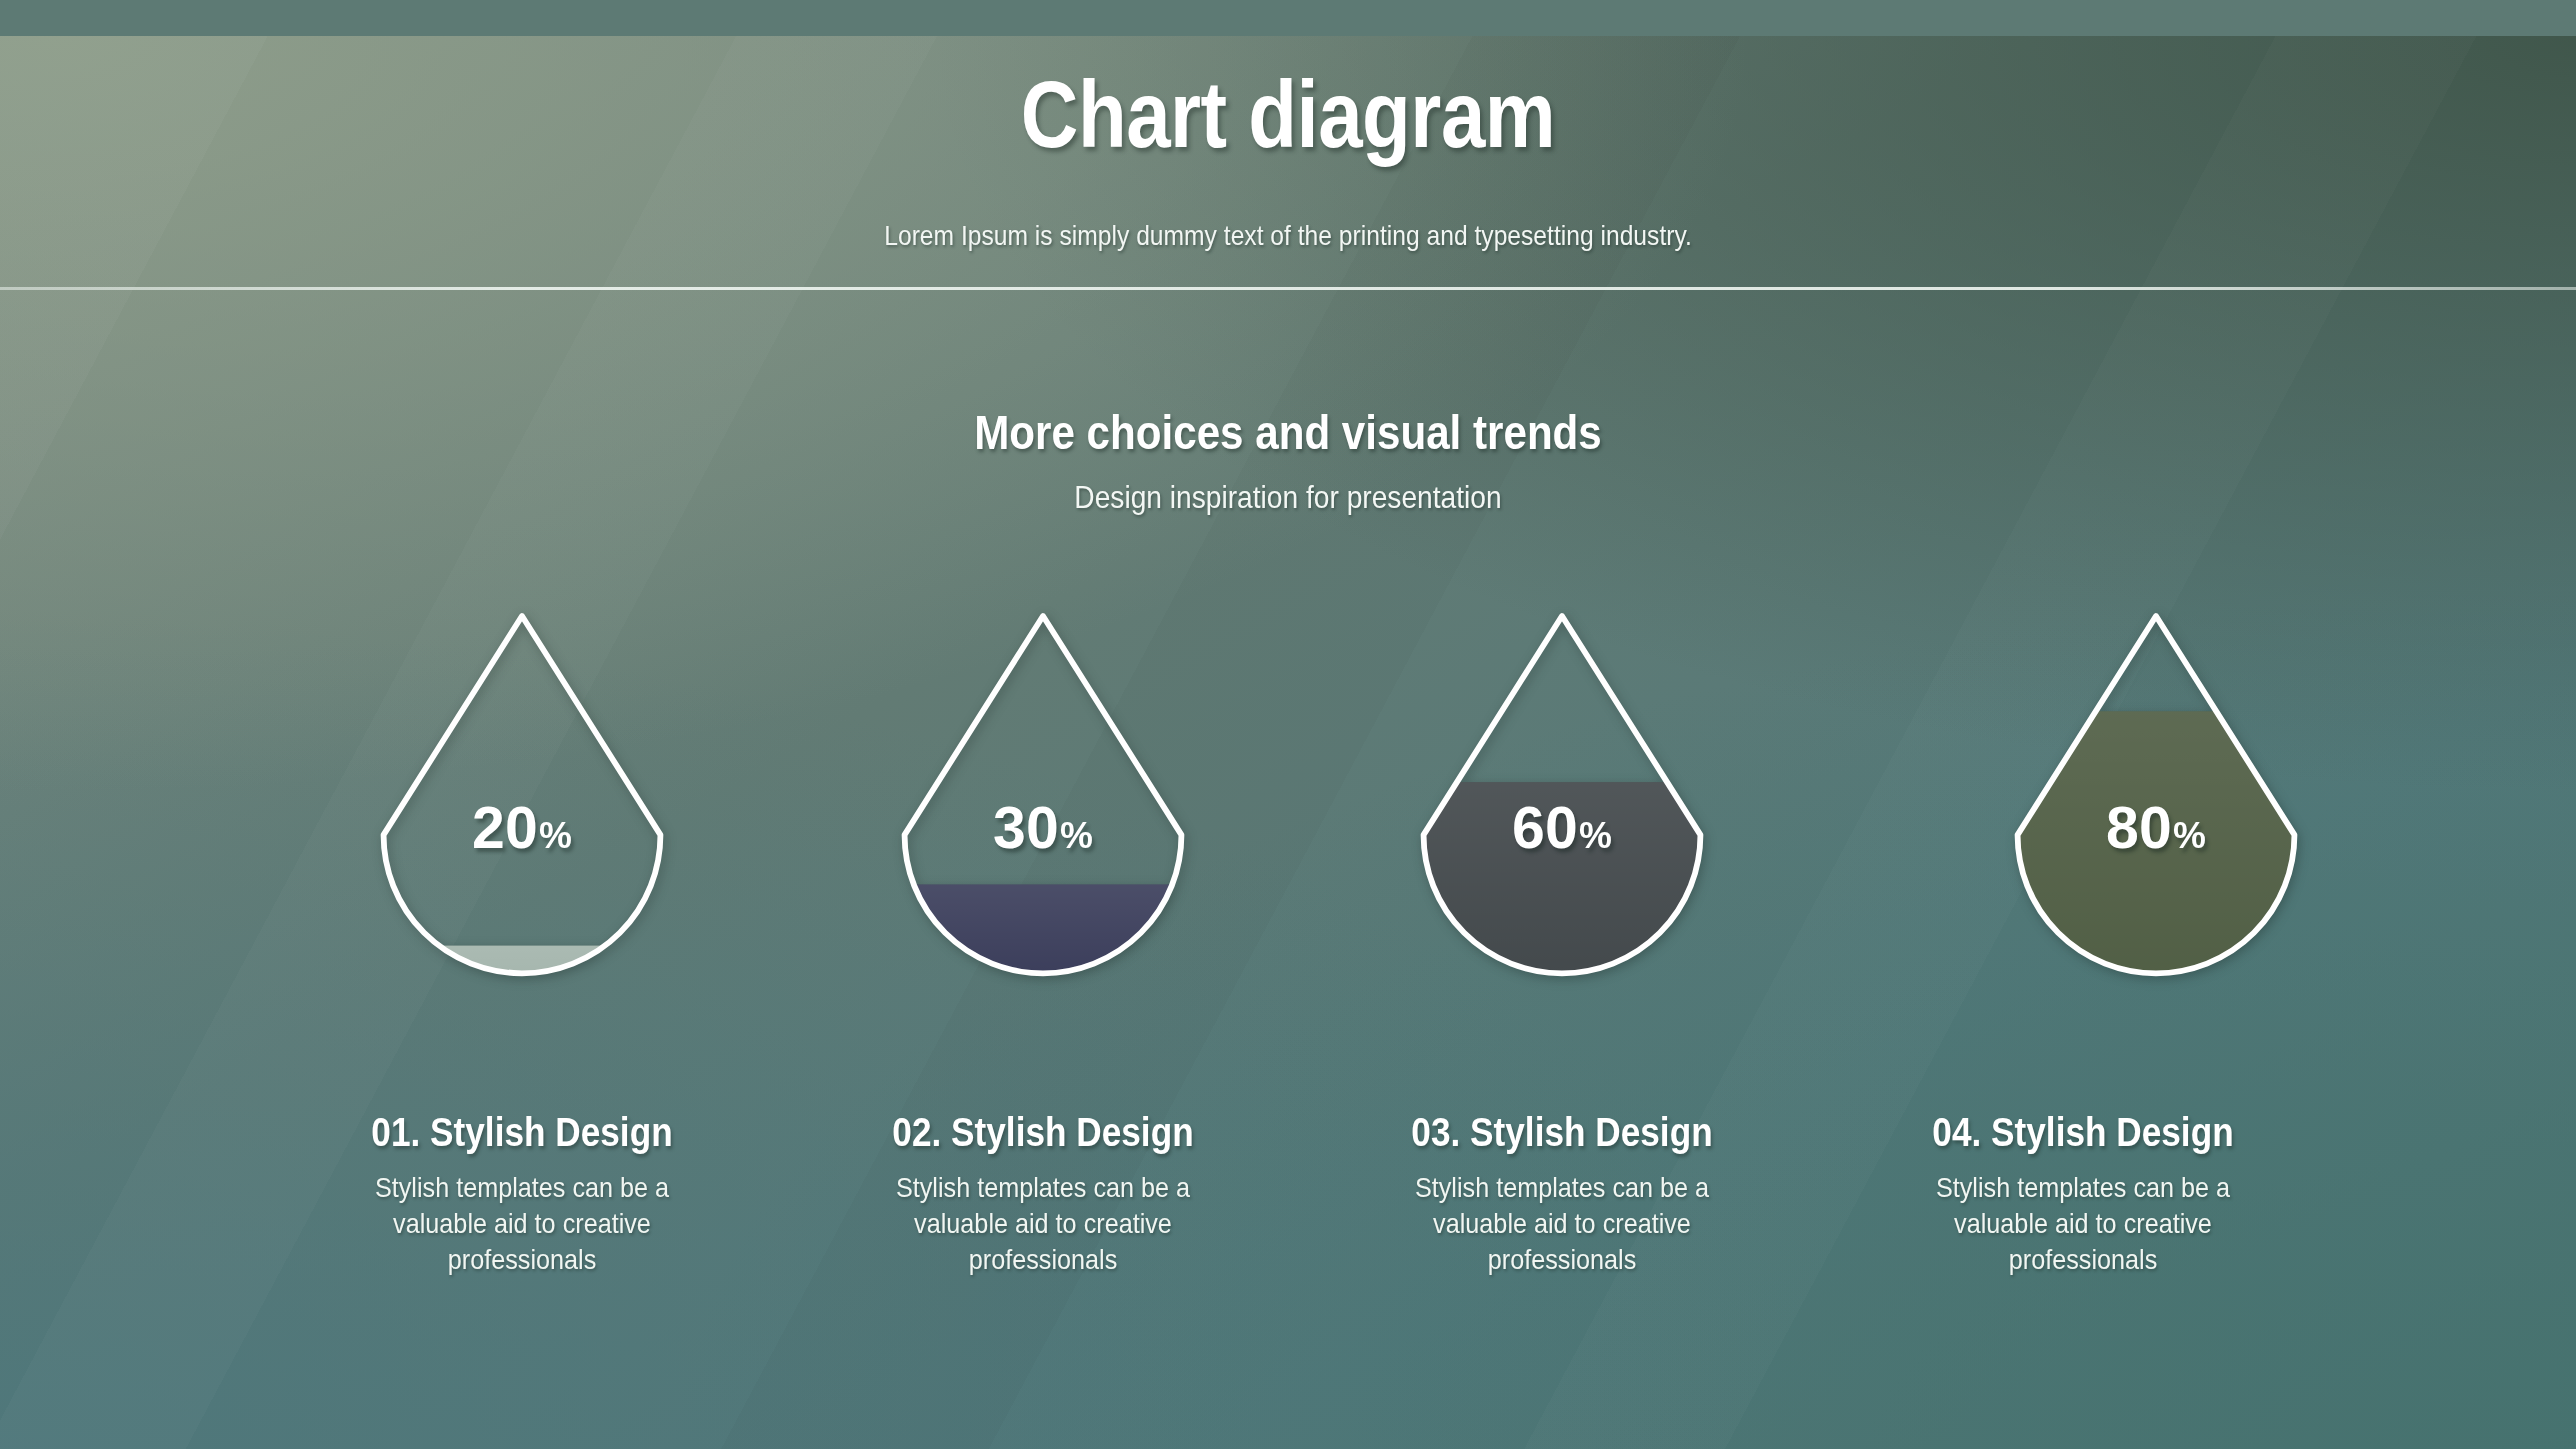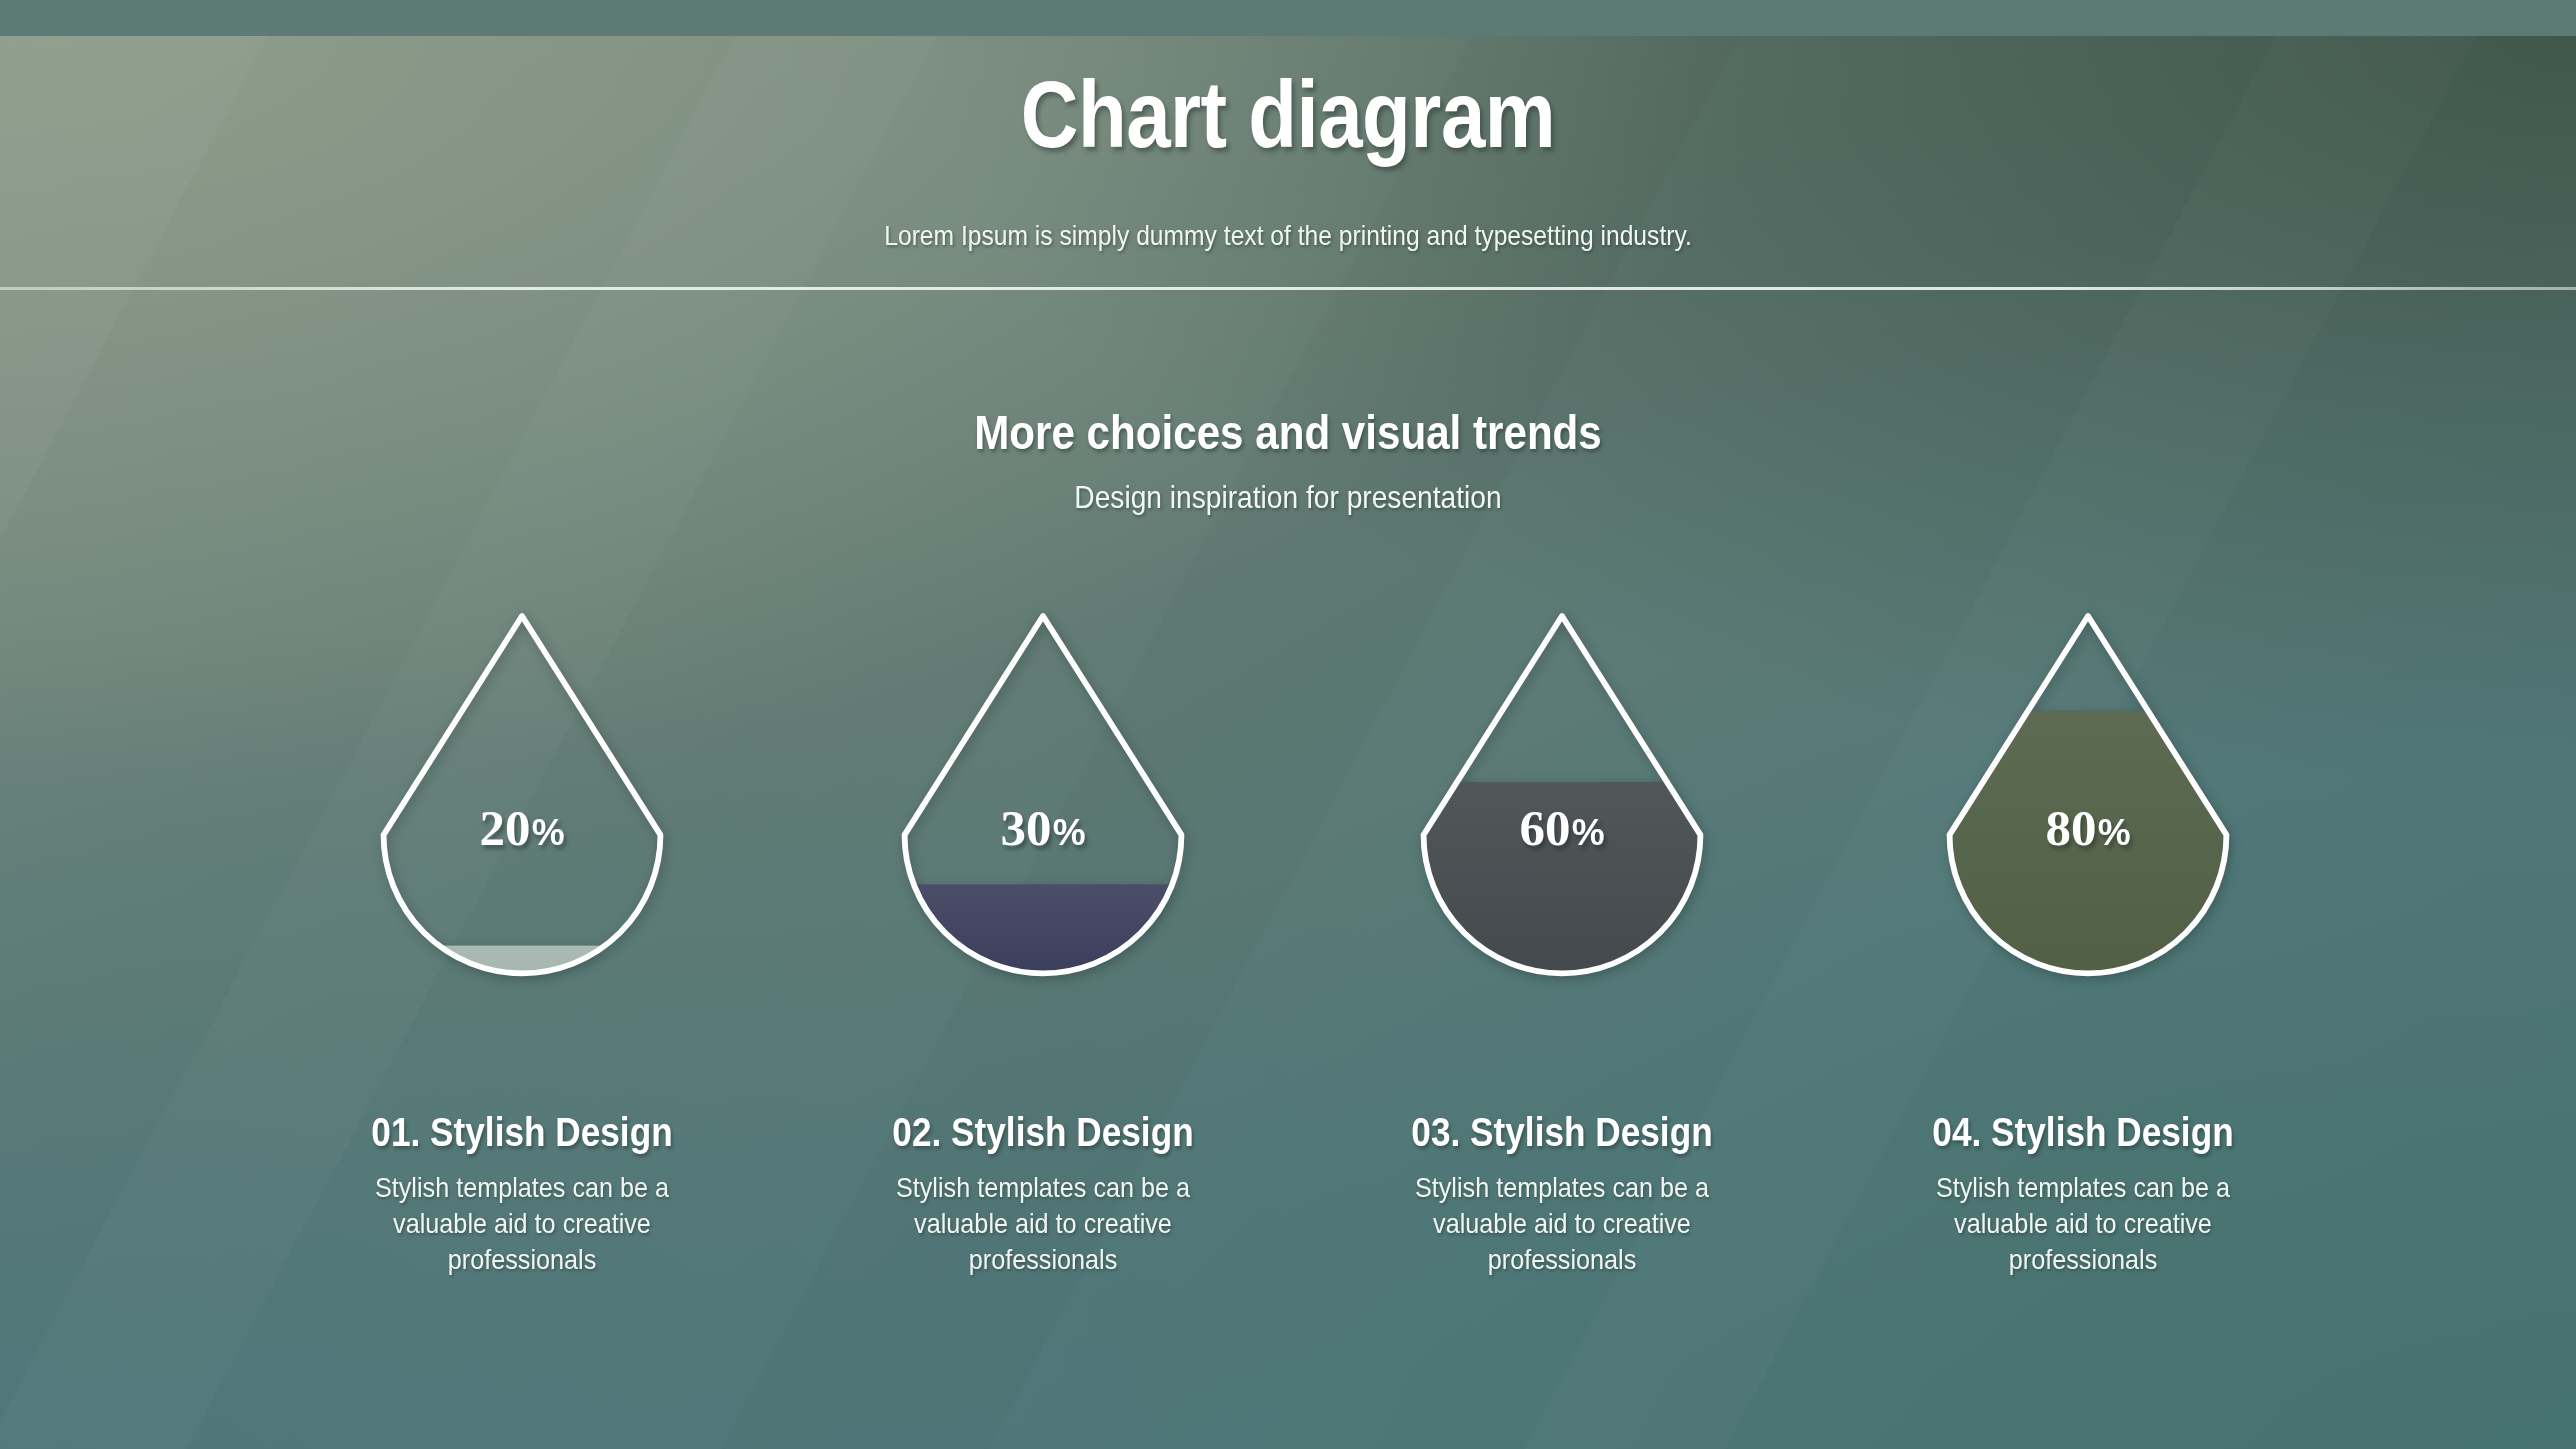--- a/index.html
+++ b/index.html
@@ -76,22 +76,22 @@
     position:absolute;left:0;top:0;width:528px;height:438px;
     display:flex;align-items:center;justify-content:center;
     pointer-events:none;
   }
   .pct-inner{
     display:flex;align-items:baseline;
     transform:translateY(6.4px);
     text-shadow:2.6px 3.2px 3.9px rgba(18,32,27,0.40);
   }
   .pct-num{
-    font-size:51px;font-weight:700;color:#ffffff;line-height:1;
-    font-family:Liberation Serif, serif;
+    font-size:59px;font-weight:700;color:#ffffff;line-height:1;
+    font-family:Liberation Sans, sans-serif;
     letter-spacing:0px;
   }
   .pct-sym{
     font-size:37px;font-weight:700;color:#ffffff;line-height:1;
     font-family:"Liberation Sans Narrow","Liberation Sans",sans-serif;
     margin-left:1.3px;
   }
 
   
   .cap{position:absolute;top:1075px;width:528px;text-align:center;}
@@ -200,21 +200,21 @@
       </svg>
       <div class="pct">
         <div class="pct-inner">
           <span class="pct-num">60</span>
             <span class="pct-sym">%</span>
         </div>
       </div>
     </div>
   </div>
 
-  <div class="col" style="left:1824px">
+  <div class="col" style="left:1892px">
     <div class="drop-wrap">
       <svg class="drop-svg" viewBox="0 0 820 680">
         <defs>
           <clipPath id="clip4">
             <path d="M410 20 L625 360 A215 215 0 1 1 195 360 Z"></path>
           </clipPath>
           <linearGradient id="g4" x1="0" y1="0" x2="0" y2="1">
             <stop offset="0%" stop-color="#ffffff" stop-opacity="0.09"></stop>
             <stop offset="100%" stop-color="#ffffff" stop-opacity="0.00"></stop>
           </linearGradient>

